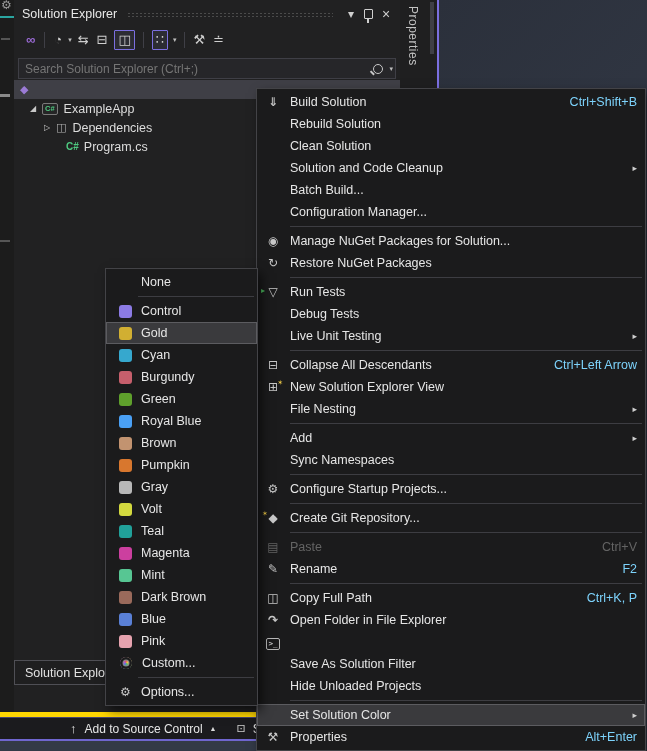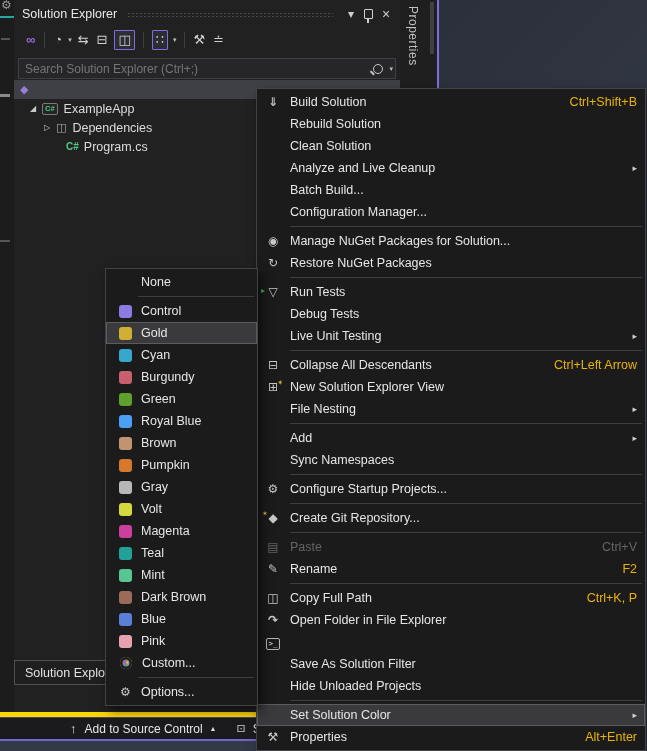--- a/index.html
+++ b/index.html
@@ -92,21 +92,21 @@
   
   .menu{background:#1b1b1c;border:1px solid #434347;box-shadow:4px 5px 10px rgba(0,0,0,.55);
         box-sizing:border-box;padding:2px 0;z-index:40;}
   .main-menu{left:256px;top:88px;width:390px;}
   .sub-menu{left:105px;top:268px;width:153px;z-index:50;}
   .mi{height:22px;display:flex;align-items:center;padding:0 8px 0 6px;font-size:12.5px;
       color:#e6e6e6;box-sizing:border-box;white-space:nowrap;}
   .mi .ic{position:relative;width:20px;flex:none;text-align:center;font-size:12px;color:#c8c8c8;
           margin-right:7px;line-height:14px;}
   .mi .lbl{flex:1;overflow:hidden;}
-  .mi .sc{margin-left:20px;color:#eab308;}
+  .mi .sc{margin-left:20px;color:#7dd3fc;}
   .mi .arr{width:10px;text-align:right;font-size:9px;color:#cfcfcf;margin-left:6px;}
   .mi.hl{background:#3a3a3d;box-shadow:inset 0 0 0 1px #5c5c60;}
   .mi.disabled,.mi.disabled .sc,.mi.disabled .ic{color:#646464;}
   .msep{height:1px;background:#3d3d42;margin:3px 3px 3px 33px;}
   .sub-menu .msep{margin:3px 3px 3px 32px;}
 
   .ic-build{color:#6aaede;font-weight:bold;}
   .ic-nuget{color:#4fa3e0;font-size:13px;}
   .ic-restore{color:#6aaede;}
   .ic-run{color:#7fd4c4;}
@@ -225,21 +225,21 @@
     <div class="mi">
       <span class="ic"></span>
       <span class="lbl">Rebuild Solution</span>
     </div>
     <div class="mi">
       <span class="ic"></span>
       <span class="lbl">Clean Solution</span>
     </div>
     <div class="mi">
       <span class="ic"></span>
-      <span class="lbl">Analyze and Live Cleanup</span>
+      <span class="lbl">Solution and Code Cleanup</span>
       <span class="arr">▸</span>
     </div>
     <div class="mi">
       <span class="ic"></span>
       <span class="lbl">Batch Build...</span>
     </div>
     <div class="mi">
       <span class="ic"></span>
       <span class="lbl">Configuration Manager...</span>
     </div>
@@ -386,28 +386,28 @@
     </div>
     <div class="mi">
       <span class="swatch" style="background: rgb(184, 184, 184);"></span>
       <span class="lbl">Gray</span>
     </div>
     <div class="mi">
       <span class="swatch" style="background: rgb(211, 217, 63);"></span>
       <span class="lbl">Volt</span>
     </div>
     <div class="mi">
+      <span class="swatch" style="background: rgb(33, 161, 154);"></span>
+      <span class="lbl">Teal</span>
+    </div>
+    <div class="mi">
       <span class="swatch" style="background: rgb(204, 63, 159);"></span>
       <span class="lbl">Magenta</span>
     </div>
     <div class="mi">
-      <span class="swatch" style="background: rgb(33, 161, 154);"></span>
-      <span class="lbl">Teal</span>
-    </div>
-    <div class="mi">
       <span class="swatch" style="background: rgb(87, 198, 147);"></span>
       <span class="lbl">Mint</span>
     </div>
     <div class="mi">
       <span class="swatch" style="background: rgb(154, 106, 91);"></span>
       <span class="lbl">Dark Brown</span>
     </div>
     <div class="mi">
       <span class="swatch" style="background: rgb(90, 128, 214);"></span>
       <span class="lbl">Blue</span>

